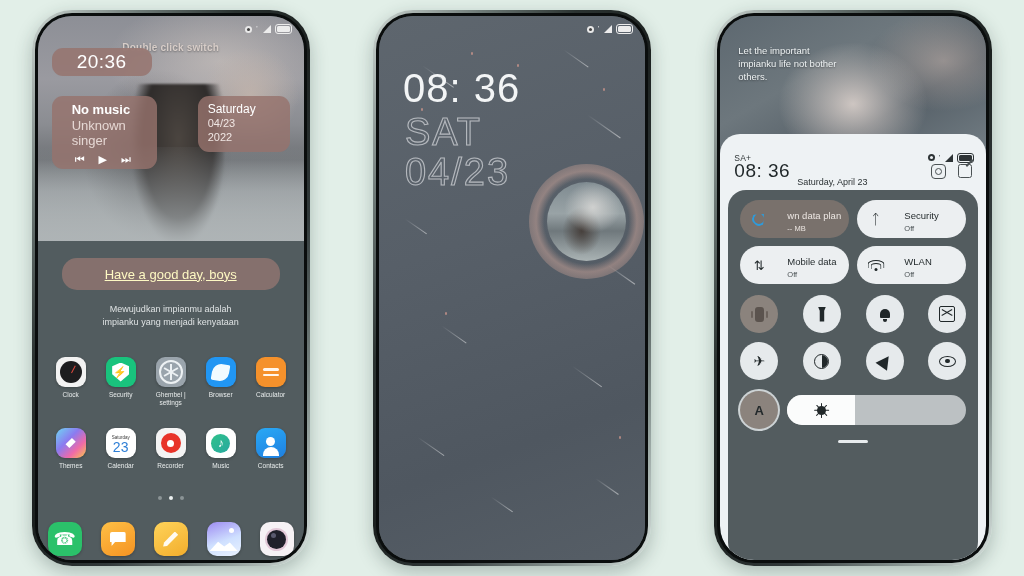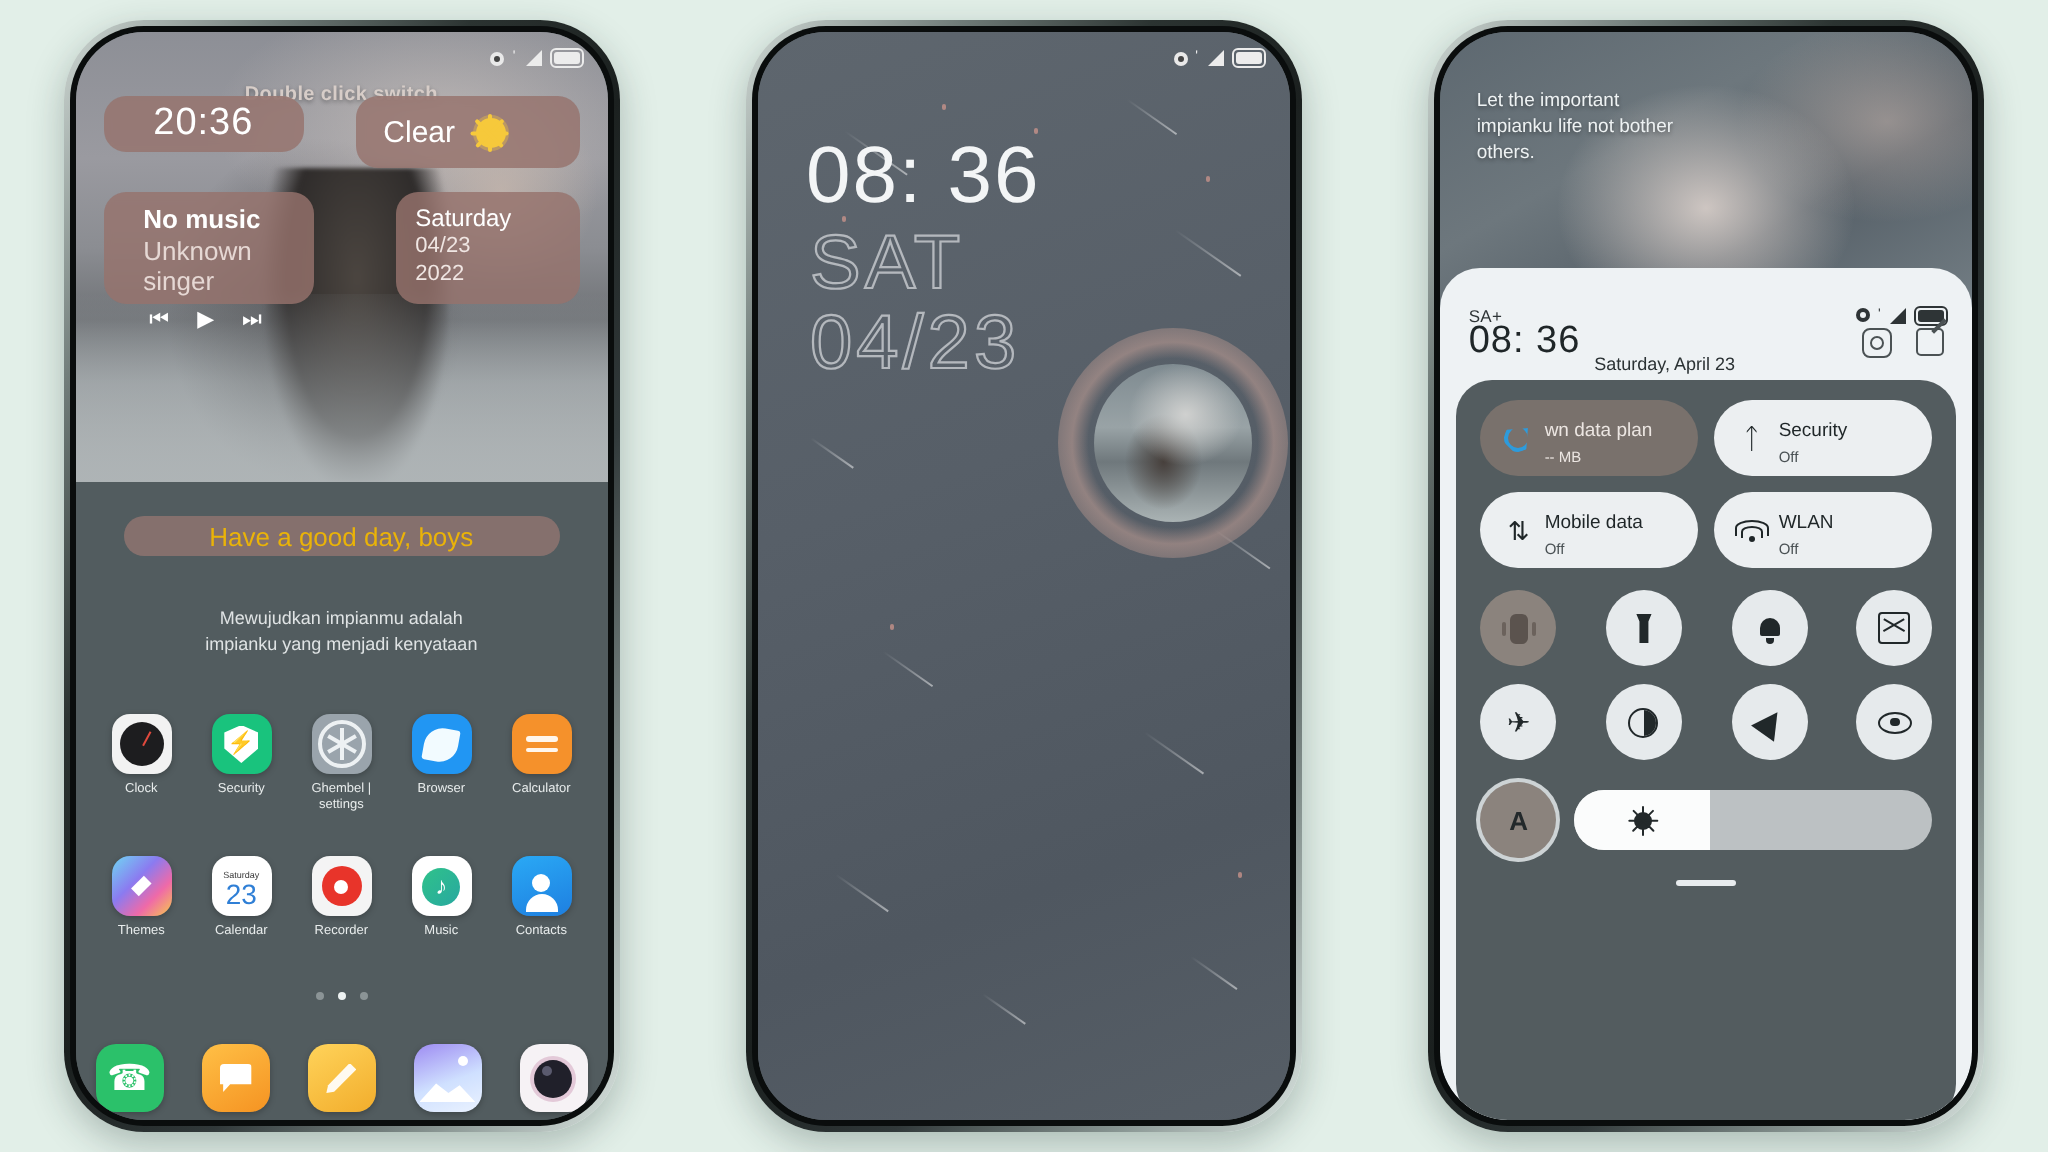--- a/index.html
+++ b/index.html
@@ -74,33 +74,33 @@
   .w-card{
     position:absolute;background:rgba(150,115,109,.82);border-radius:11px;
     backdrop-filter:blur(2px);z-index:6;color:#fff;
   }
   .w-clock{left:14px;top:32px;width:100px;height:28px;display:flex;align-items:center;justify-content:center;}
   .w-clock span{font-size:19px;font-weight:500;letter-spacing:.5px;}
   .w-weather{right:14px;top:32px;width:112px;height:36px;display:flex;align-items:center;gap:10px;padding-left:14px;box-sizing:border-box;}
   .w-weather .wtxt{font-size:15px;}
   .sun{width:15px;height:15px;border-radius:50%;background:#f6c93b;position:relative;box-shadow:0 0 0 1.5px rgba(246,201,59,.35);}
   .sun i{position:absolute;left:50%;top:50%;width:1.5px;height:19px;background:#f6c93b;transform-origin:center;margin:-9.5px 0 0 -.75px;border-radius:1px;}
-  .w-music{left:14px;top:80px;width:105px;height:56px;padding:6px 20px;box-sizing:border-box;}
+  .w-music{left:14px;top:80px;width:105px;height:73px;padding:6px 20px;box-sizing:border-box;}
   .w-music .m1{font-size:13px;font-weight:600;}
   .w-music .m2{font-size:13px;color:#e6d8d4;margin-top:1px;}
   .w-music .ctr{display:flex;gap:14px;margin-top:5px;padding-left:3px;align-items:center;font-size:11px;}
   .w-date{right:14px;top:80px;width:92px;height:56px;padding:6px 0 0 10px;box-sizing:border-box;}
   .w-date .d1{font-size:12px;}
   .w-date .d2,.w-date .d3{font-size:11px;color:#f0e6e3;line-height:14px;}
 
   .quote-pill{
-    position:absolute;left:24px;right:24px;top:242px;height:20px;
+    position:absolute;left:24px;right:24px;top:242px;height:32px;
     background:rgba(152,120,115,.72);border-radius:15px;
     display:flex;align-items:center;justify-content:center;
-    font-size:13px;color:#eab308;z-index:6;
+    font-size:13px;color:#fef9c3;z-index:6;text-decoration:underline;
   }
   .sub-quote{
     position:absolute;left:16px;right:16px;top:287px;text-align:center;
     font-size:9px;line-height:13px;color:#dfe3e4;z-index:6;
   }
 
   .grid{position:absolute;left:10px;right:10px;display:flex;justify-content:space-between;z-index:6;}
   .g1{top:341px;}
   .g2{top:412px;}
   .app{width:46px;display:flex;flex-direction:column;align-items:center;gap:4px;}
@@ -199,21 +199,21 @@
   .cc-head{position:absolute;top:22px;left:14px;right:14px;height:30px;display:flex;align-items:center;}
   .cc-time{font-size:19px;color:#1f2628;font-weight:400;letter-spacing:.5px;}
   .cc-date{font-size:9px;color:#2b3234;margin-left:7px;margin-top:21px;}
   .cc-acts{margin-left:auto;display:flex;gap:12px;align-items:center;}
   .oct{width:13px;height:13px;border-radius:4px;border:1.2px solid #4b5254;display:flex;align-items:center;justify-content:center;}
   .oct i{width:5px;height:5px;border-radius:50%;border:1.2px solid #4b5254;display:block;}
   .edt{width:12px;height:12px;border:1.2px solid #4b5254;border-radius:2.5px;position:relative;}
   .edt::after{content:"";position:absolute;right:-3px;top:-3px;width:9px;height:2px;background:#4b5254;transform:rotate(-45deg);}
   .panel{position:absolute;left:8px;right:8px;top:56px;bottom:0;background:#535c5f;border-radius:18px;padding:10px 12px 0 12px;box-sizing:border-box;}
   .tiles{display:flex;flex-wrap:wrap;gap:8px 8px;}
-  .tile{width:calc(50% - 4px);height:38px;border-radius:19px;background:#eceff1;display:flex;align-items:center;gap:5px;padding:0 10px;box-sizing:border-box;}
+  .tile{width:calc(50% - 4px);height:38px;border-radius:19px;background:#eceff1;display:flex;align-items:center;gap:20px;padding:0 10px;box-sizing:border-box;}
   .tile.dim{background:#79716c;}
   .tile .ti{width:17px;height:17px;flex:0 0 17px;display:flex;align-items:center;justify-content:center;}
   .tile .tt{min-width:0;}
   .tile .t1{font-size:9.5px;color:#1f2628;white-space:nowrap;overflow:hidden;}
   .tile .t2{font-size:7.5px;color:#4a5154;margin-top:1px;}
   .tile.dim .t1,.tile.dim .t2{color:#ece6e2;}
   .drop{width:11px;height:14px;background:#2d9bdc;clip-path:polygon(50% 0,100% 58%,82% 96%,18% 96%,0 58%);}
   .drop.hollow{background:none;border:2px solid #2d9bdc;border-radius:0 50% 50% 50%;transform:rotate(45deg);width:10px;height:10px;}
   .bt{font-size:14px;color:#1f2628;line-height:14px;}
   .mdata{font-size:13px;color:#1f2628;line-height:13px;letter-spacing:-1px;}
@@ -276,29 +276,20 @@
         <span class="sb-ic sig"></span>
         <span class="sb-ic batt"></span>
       </div>
 
       <div class="dbl-hint">Double click switch</div>
 
       <div class="w-card w-clock">
         <span>20:36</span>
       </div>
 
-      <div class="w-card w-weather">
-        <span class="wtxt">Clear</span>
-        <span class="sun">
-          <i style="transform:rotate(0deg)"></i>
-            <i style="transform:rotate(45deg)"></i>
-          <i style="transform:rotate(90deg)"></i>
-            <i style="transform:rotate(135deg)"></i>
-        </span>
-      </div>
 
       <div class="w-card w-music">
         <div class="m1">No music</div>
         <div class="m2">Unknown singer</div>
         <div class="ctr">
           <span>⏮</span>
           <span>▶</span>
           <span>⏭</span>
         </div>
       </div>

